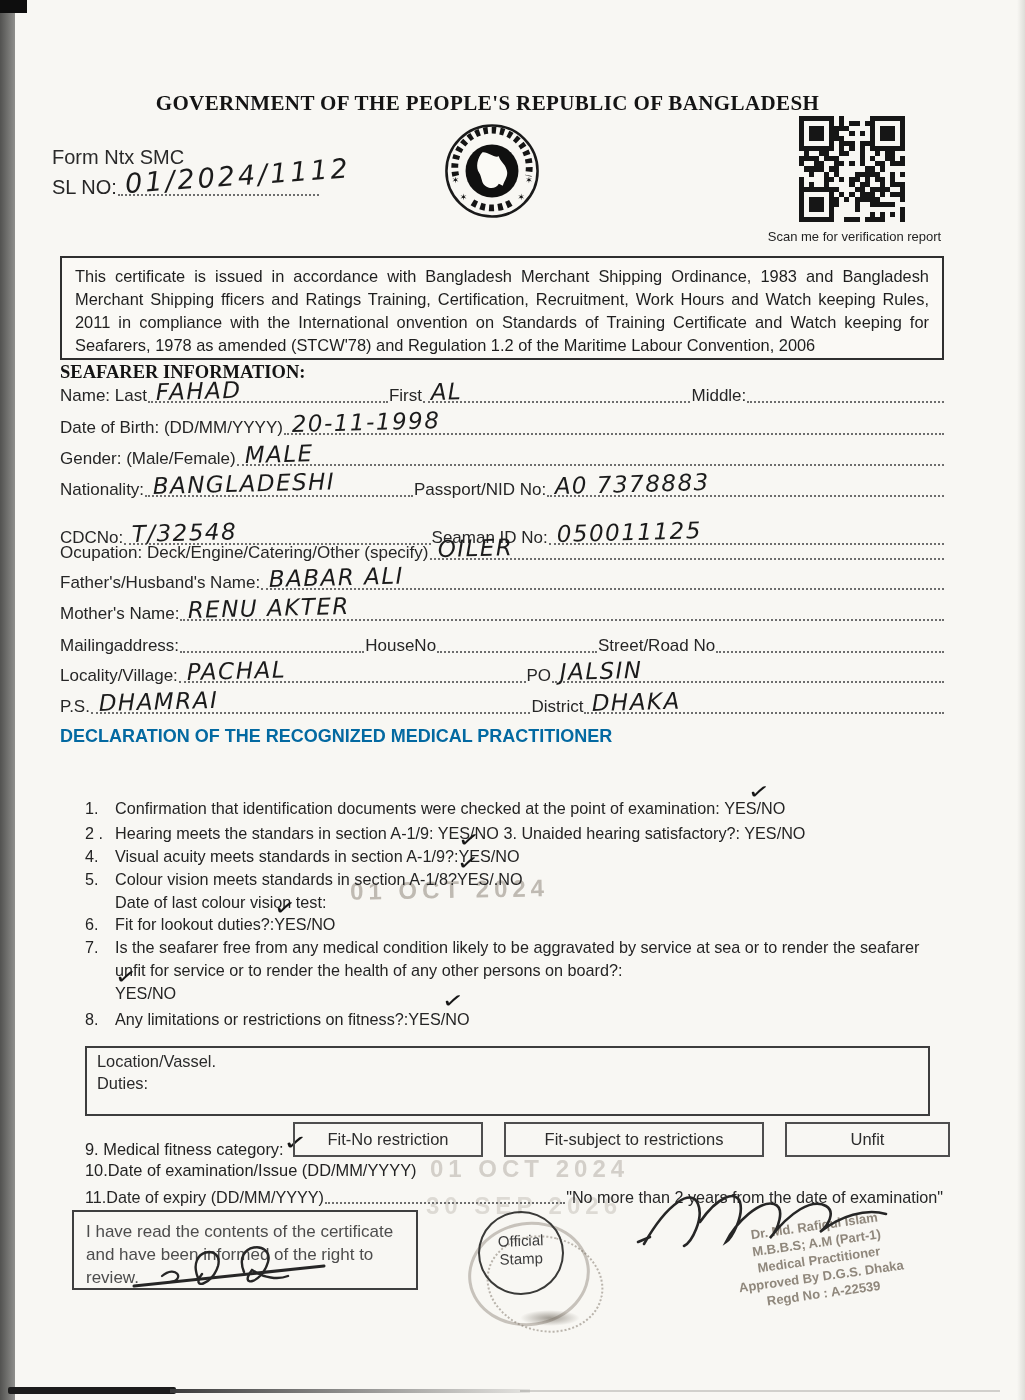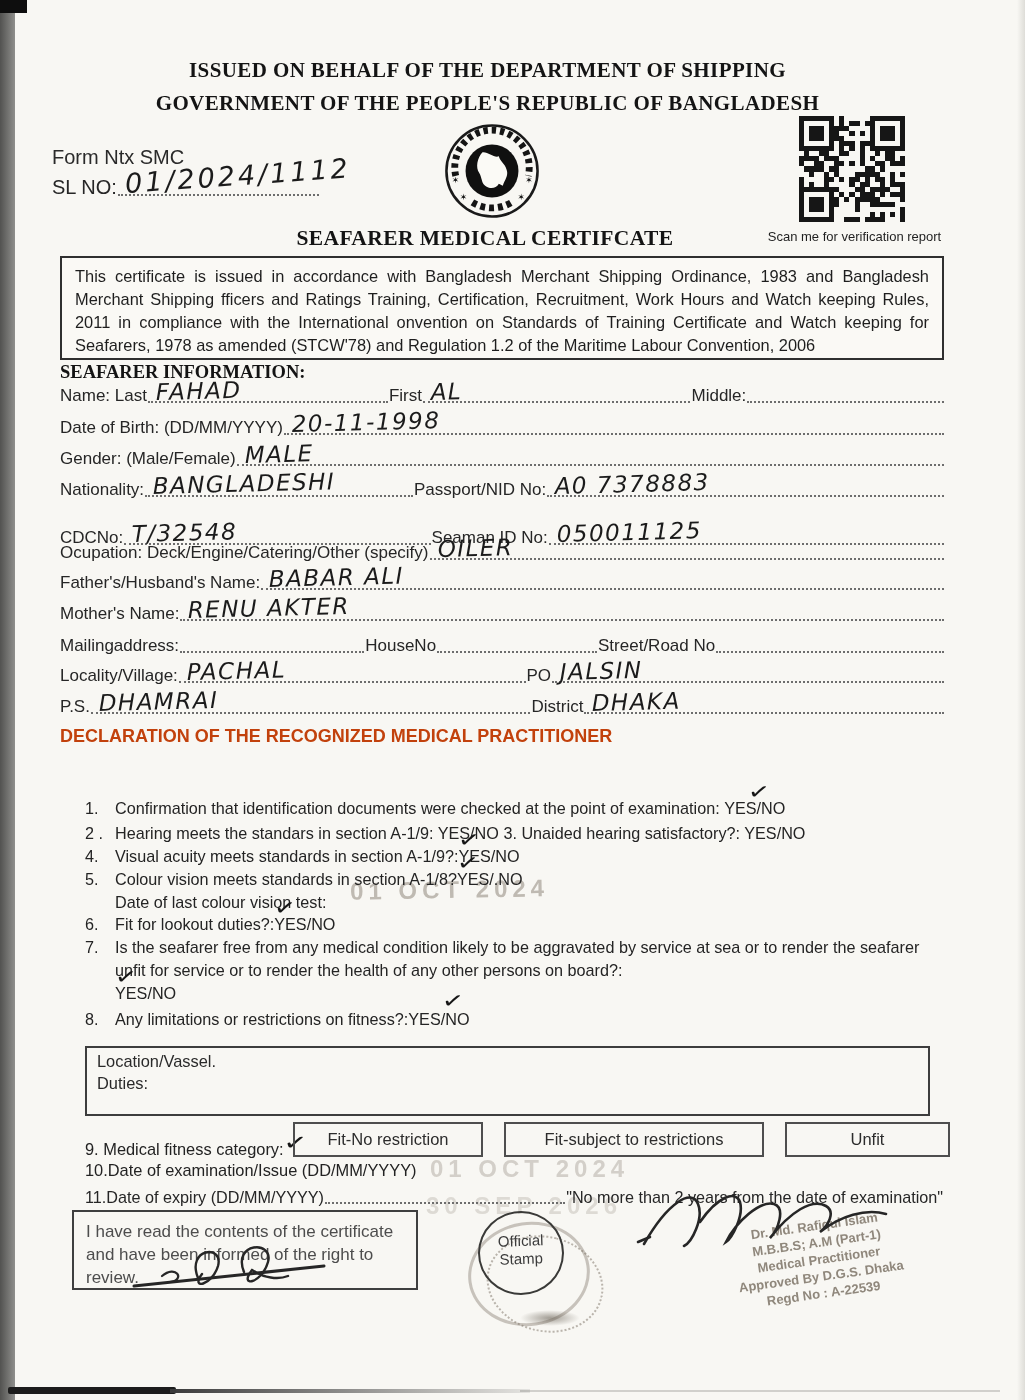--- a/index.html
+++ b/index.html
@@ -74,21 +74,20 @@
 </style>
 </head>
 <body>
 
 <div class="page">
 
   <div class="edge-left"></div>
   <div class="corner-mark"></div>
   <div class="edge-right"></div>
 
-  <div class="abs ser hdr" style="top:58px;">ISSUED ON BEHALF OF THE DEPARTMENT OF SHIPPING</div>
   <div class="abs ser hdr" style="top:91px;">GOVERNMENT OF THE PEOPLE'S REPUBLIC OF BANGLADESH</div>
 
   <div class="abs formno">Form Ntx SMC</div>
 
   <div class="row" style="left:52px;top:176px;right:auto;width:268px;font-size:20px;">
     <span class="lbl">SL NO:</span>
     <span class="fill" style="flex-grow:1;">
       <span class="hw big">01/2024/1112</span>
     </span>
   </div>
@@ -100,21 +99,20 @@
     <circle cx="50" cy="50" r="27" fill="#101010"></circle>
     <path d="M40,31 c-5,6 -7,15 -3,21 c3,5 2,10 6,13 c5,4 11,3 14,-2 l4,2 c2,-6 6,-10 4,-16 c-2,-7 -7,-9 -8,-14 c-5,2 -11,-5 -17,-4 z" fill="#fbfaf6"></path>
     <g fill="#111" font-size="9" font-family="DejaVu Sans">
       <text x="9" y="62">✶</text>
         <text x="17" y="80">✶</text>
       <text x="76" y="80">✶</text>
         <text x="84" y="62">✶</text>
     </g>
   </svg>
 
-  <div class="abs ser title" style="top:226px;">SEAFARER MEDICAL CERTIFCATE</div>
 
   <div class="qr">
       <div style="grid-area: 1 / 1; background: rgb(22, 22, 22);"></div>
       <div style="grid-area: 1 / 2; background: rgb(22, 22, 22);"></div>
       <div style="grid-area: 1 / 3; background: rgb(22, 22, 22);"></div>
       <div style="grid-area: 1 / 4; background: rgb(22, 22, 22);"></div>
       <div style="grid-area: 1 / 5; background: rgb(22, 22, 22);"></div>
       <div style="grid-area: 1 / 6; background: rgb(22, 22, 22);"></div>
       <div style="grid-area: 1 / 7; background: rgb(22, 22, 22);"></div>
       <div style="grid-area: 1 / 9; background: rgb(22, 22, 22);"></div>
@@ -459,21 +457,21 @@
     <span class="lbl">P.S.</span>
     <span class="fill" style="flex-grow:440;">
         <span class="hw">DHAMRAI</span>
       </span>
     <span class="lbl">District</span>
     <span class="fill" style="flex-grow:360;">
         <span class="hw">DHAKA</span>
       </span>
   </div>
 
-  <div class="abs" style="left:60px;top:726px;font-size:18px;font-weight:700;color:#c2410c;">DECLARATION OF THE RECOGNIZED MEDICAL PRACTITIONER</div>
+  <div class="abs" style="left:60px;top:726px;font-size:18px;font-weight:700;color:#0369a1;">DECLARATION OF THE RECOGNIZED MEDICAL PRACTITIONER</div>
 
   <div class="date-stamp" style="left:350px;top:876px;transform:rotate(-1deg);opacity:.85;">01 OCT 2024</div>
   <div class="date-stamp" style="left:430px;top:1155px;opacity:.55;">01 OCT 2024</div>
   <div class="date-stamp" style="left:426px;top:1192px;opacity:.4;">30 SEP 2026</div>
 
   <div class="item" style="top:797px;">
     <span class="num">1.</span><span>Confirmation that identification documents were checked at the point of examination: </span><span class="yn"><span>YES/NO</span><span class="tick mid">✓</span></span>
   </div>
   <div class="item" style="top:822px;">
     <span class="num">2 .</span><span>Hearing meets the standars in section A-1/9: YES/NO 3. Unaided hearing satisfactory?: YES/NO</span>

